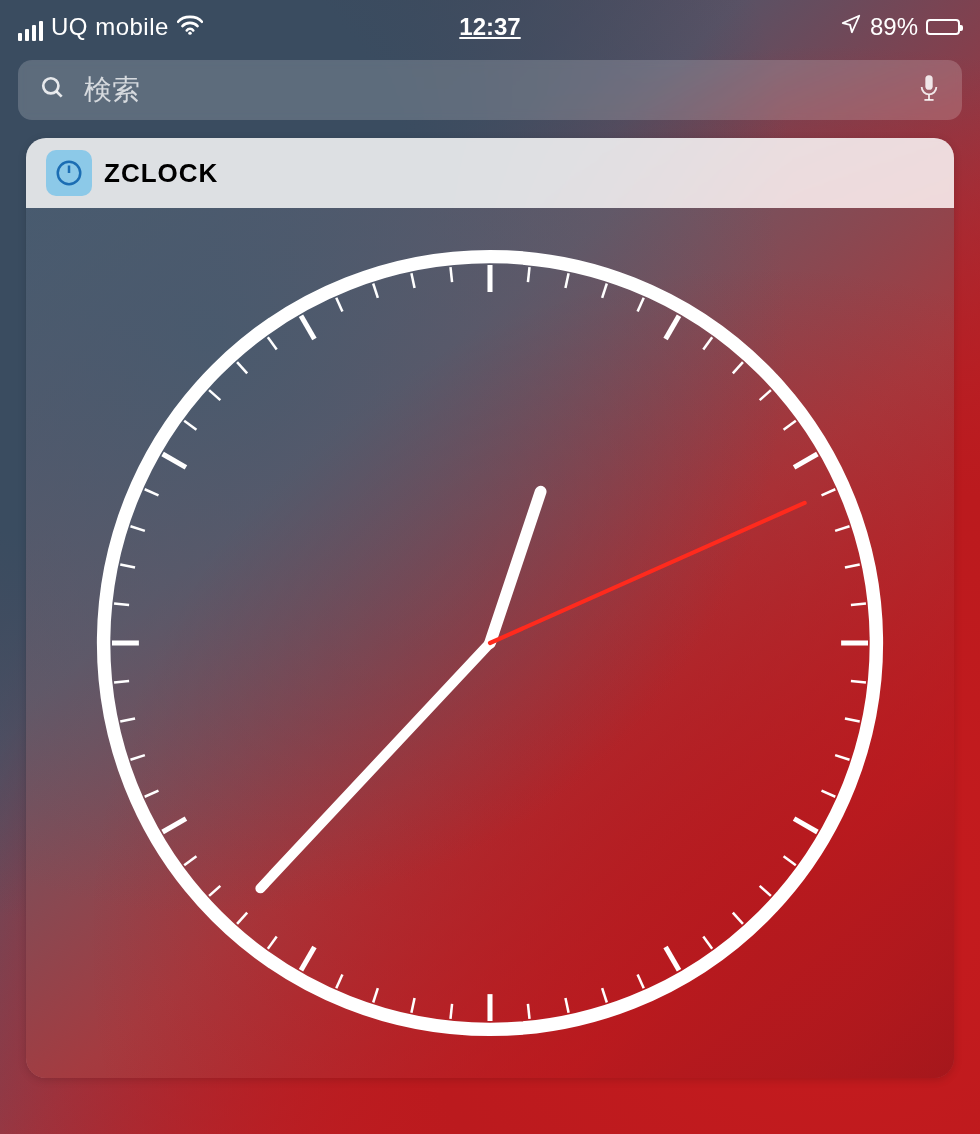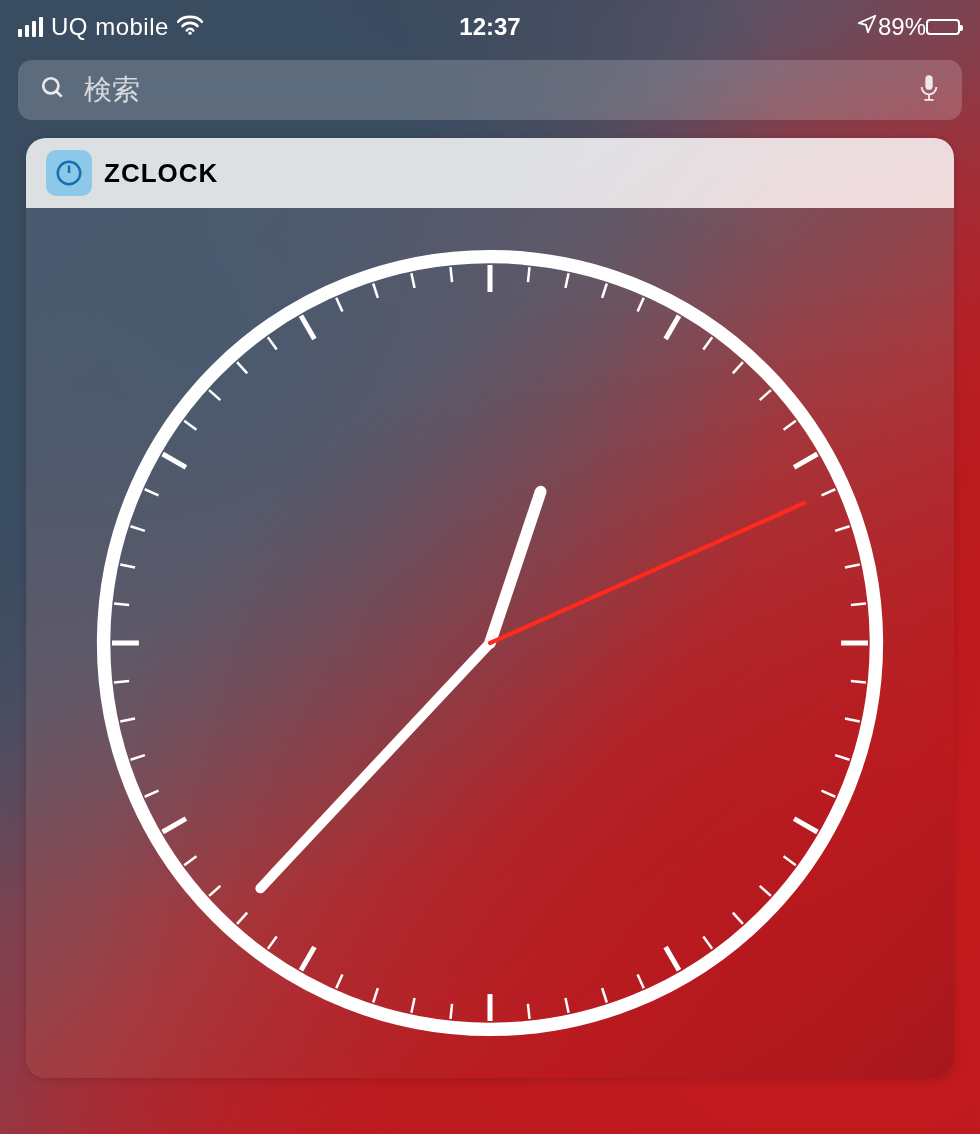--- a/index.html
+++ b/index.html
@@ -8,30 +8,30 @@
     background:
       radial-gradient(circle at 10% 20%, #3a4c60 0%, #3a4c60 25%, transparent 55%),
       radial-gradient(circle at 85% 80%, #c71b1e 0%, #bb1a1e 35%, transparent 70%),
       linear-gradient(135deg, #2d3b4c 0%, #5a5265 35%, #9a3540 55%, #c61b1f 75%, #9e151a 100%);
   }
   
   .status-bar {
     height:44px; display:flex; align-items:center; justify-content:space-between;
     padding:10px 20px 0 18px; color:#fff; font-size:24px; font-weight:500;
   }
-  .sb-left  { display:flex; align-items:center; gap:8px; }
-  .sb-right { display:flex; align-items:center; gap:0; }
+  .sb-left  { display:flex; align-items:flex-end; gap:8px; }
+  .sb-right { display:flex; align-items:center; gap:8px; }
   .signal { display:flex; align-items:flex-end; gap:3px; }
   .signal span { width:4px; background:#fff; border-radius:1px; }
   .signal span:nth-child(1){height:8px;}
   .signal span:nth-child(2){height:12px;}
   .signal span:nth-child(3){height:16px;}
   .signal span:nth-child(4){height:20px;}
   .carrier { font-size:24px; letter-spacing:.5px; }
-  .sb-center { position:absolute; left:50%; transform:translateX(-50%); font-size:24px; font-weight:600; }
+  .sb-center { position:absolute; left:50%; transform:translateX(-50%); font-size:24px; font-weight:600;text-decoration:underline; }
   .battery-wrap { display:flex; align-items:center; gap:4px; }
   .battery {
     width:34px; height:16px; border:2px solid #fff; border-radius:4px; position:relative;
   }
   .battery::after { content:""; position:absolute; right:-5px; top:4px; width:3px; height:6px; background:#fff; border-radius:0 2px 2px 0; }
   .battery .fill { height:100%; background:#fff; border-radius:2px 0 0 2px; }
   
   .search-wrap { padding:16px 18px 0 18px; }
   .search-bar {
     height:60px; border-radius:14px;

